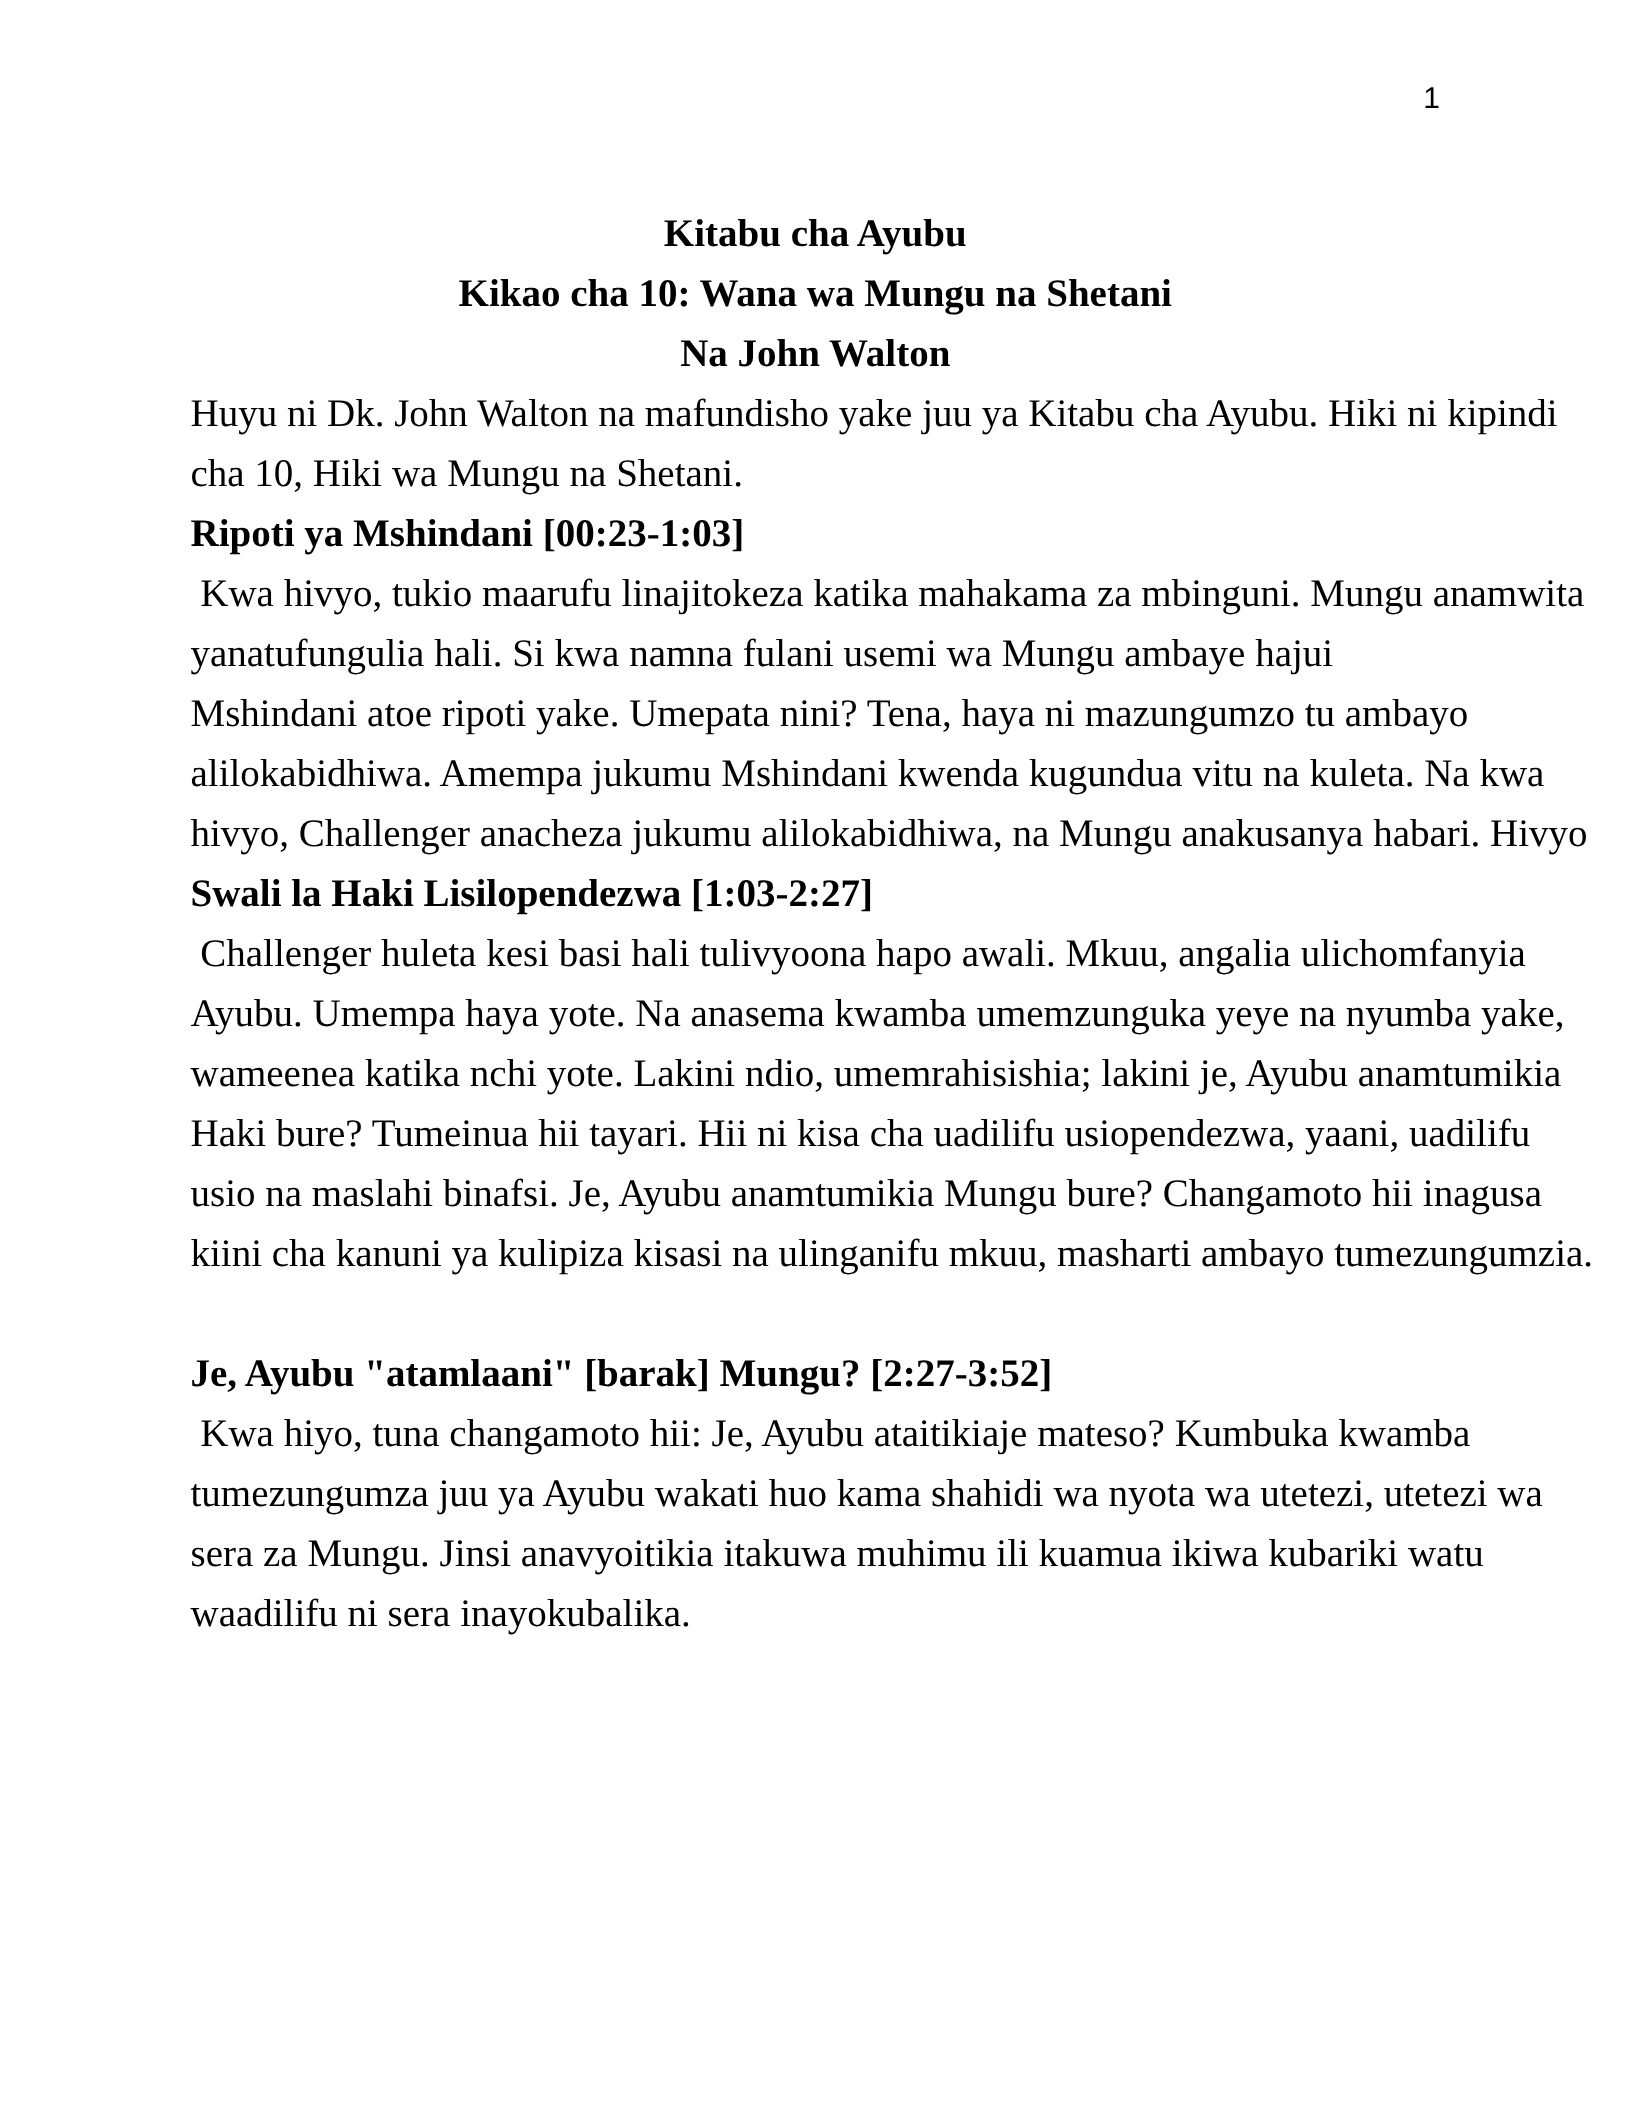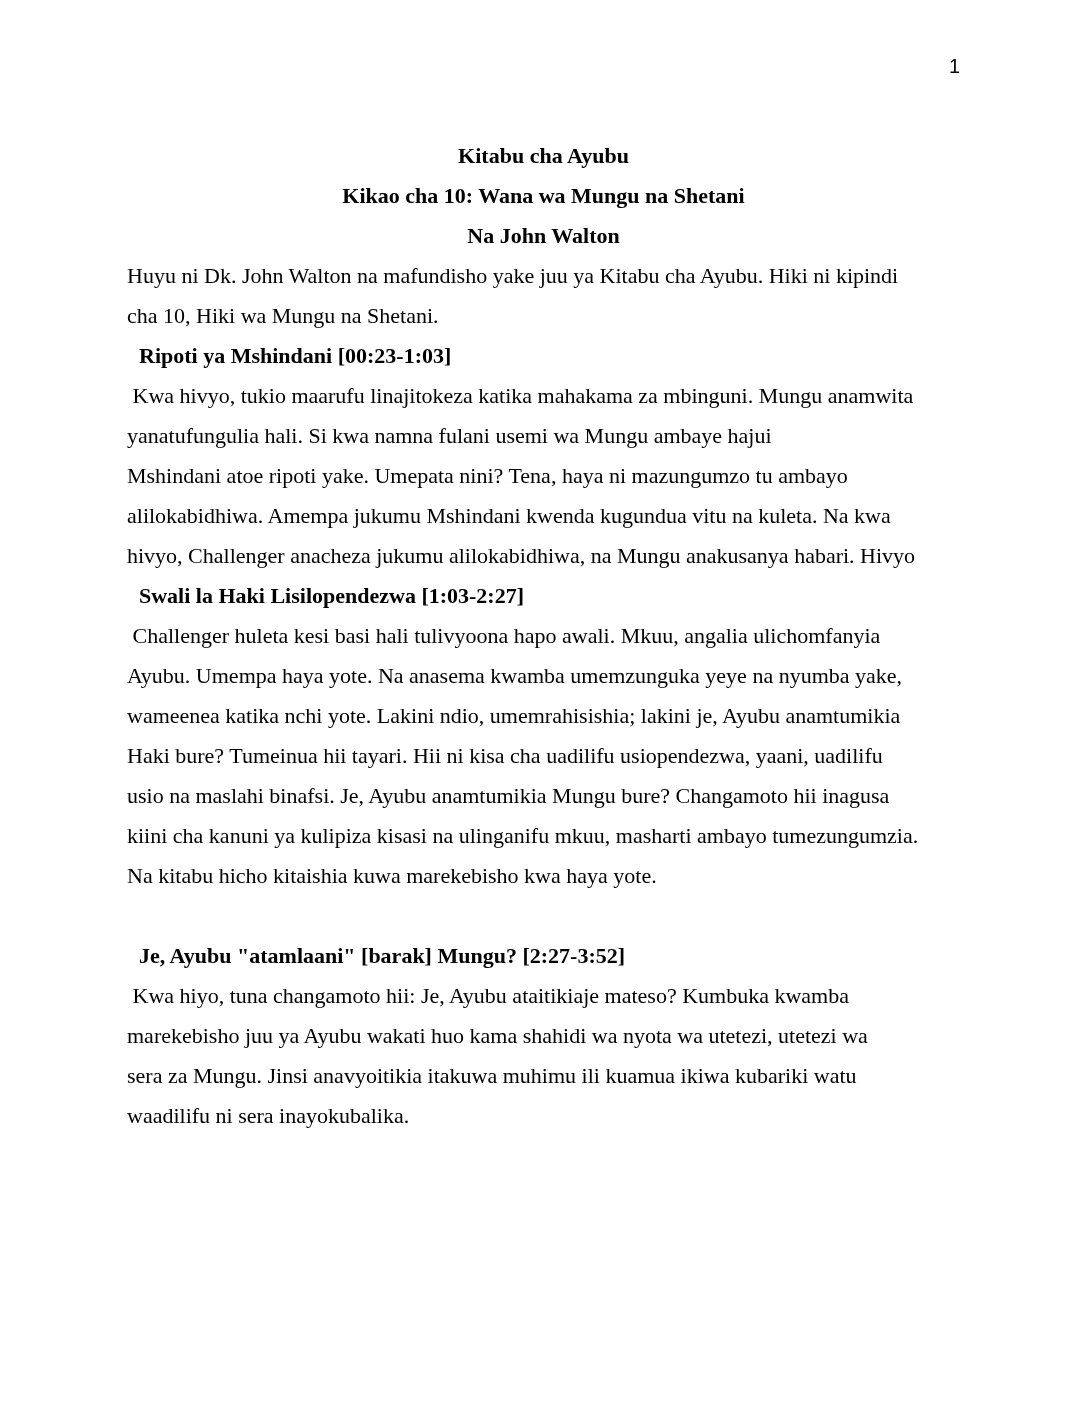--- a/index.html
+++ b/index.html
@@ -20,32 +20,31 @@
   }
   .page-number {
     margin-top: 52px;
     text-align: right;
     font-family: "Liberation Sans", sans-serif;
     font-size: 20px;
     line-height: 28px;
   }
   .doc {
     margin-top: 56px;
-    font-size: 22px;
+    font-size: 26px;
     line-height: 40px;
   }
   .title-line {
     text-align: center;
     font-weight: bold;
     white-space: pre;
   }
   .heading {
     font-weight: bold;
     white-space: pre;
-    margin-left: 12px;
   }
   .pline {
     white-space: pre;
   }
   .spacer {
     height: 40px;
   }
 </style>
 </head>
 <body>
@@ -64,21 +63,20 @@
       <div class="pline">Mshindani atoe ripoti yake. Umepata nini? Tena, haya ni mazungumzo tu ambayo</div>
       <div class="pline">alilokabidhiwa. Amempa jukumu Mshindani kwenda kugundua vitu na kuleta. Na kwa</div>
       <div class="pline">hivyo, Challenger anacheza jukumu alilokabidhiwa, na Mungu anakusanya habari. Hivyo</div>
       <div class="heading">Swali la Haki Lisilopendezwa [1:03-2:27]</div>
       <div class="pline"> Challenger huleta kesi basi hali tulivyoona hapo awali. Mkuu, angalia ulichomfanyia</div>
       <div class="pline">Ayubu. Umempa haya yote. Na anasema kwamba umemzunguka yeye na nyumba yake,</div>
       <div class="pline">wameenea katika nchi yote. Lakini ndio, umemrahisishia; lakini je, Ayubu anamtumikia</div>
       <div class="pline">Haki bure? Tumeinua hii tayari. Hii ni kisa cha uadilifu usiopendezwa, yaani, uadilifu</div>
       <div class="pline">usio na maslahi binafsi. Je, Ayubu anamtumikia Mungu bure? Changamoto hii inagusa</div>
       <div class="pline">kiini cha kanuni ya kulipiza kisasi na ulinganifu mkuu, masharti ambayo tumezungumzia.</div>
-      <div class="pline">Na kitabu hicho kitaishia kuwa marekebisho kwa haya yote.</div>
       <div class="spacer"></div>
       <div class="heading">Je, Ayubu "atamlaani" [barak] Mungu? [2:27-3:52]</div>
       <div class="pline"> Kwa hiyo, tuna changamoto hii: Je, Ayubu ataitikiaje mateso? Kumbuka kwamba</div>
-      <div class="pline">marekebisho juu ya Ayubu wakati huo kama shahidi wa nyota wa utetezi, utetezi wa</div>
+      <div class="pline">tumezungumza juu ya Ayubu wakati huo kama shahidi wa nyota wa utetezi, utetezi wa</div>
       <div class="pline">sera za Mungu. Jinsi anavyoitikia itakuwa muhimu ili kuamua ikiwa kubariki watu</div>
       <div class="pline">waadilifu ni sera inayokubalika.</div>
     </div>
 </div>
 
 </body></html>

